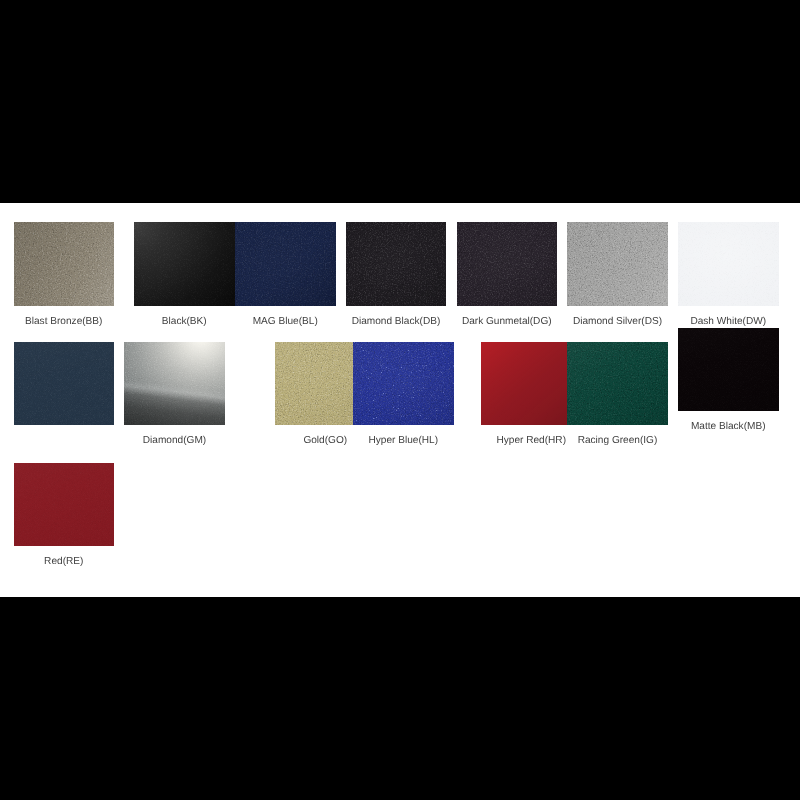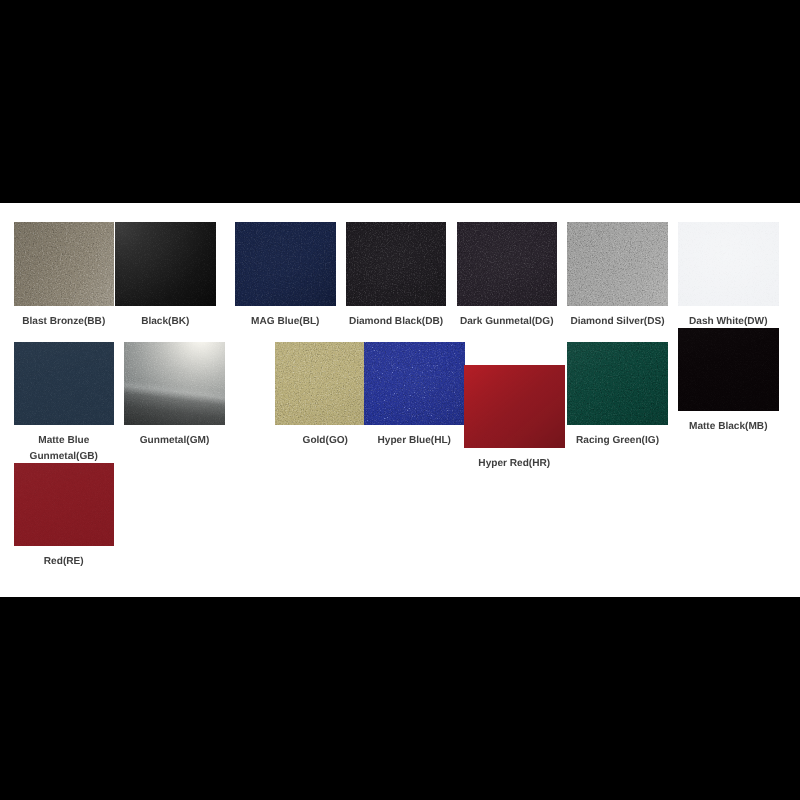--- a/index.html
+++ b/index.html
@@ -3,21 +3,21 @@
 <meta charset="utf-8">
 <title>Colour Swatches</title>
 <style>
   html,body{margin:0;padding:0;}
   body{width:800px;height:800px;background:#000;overflow:hidden;
        font-family:"Liberation Sans",sans-serif;}
   #stage{position:absolute;left:0;top:0;width:800px;height:800px;background:#000;}
   #letterbox-top{position:absolute;left:0;top:0;width:800px;height:202.6px;background:#000;}
   #letterbox-bottom{position:absolute;left:0;top:596.8px;width:800px;height:204px;background:#000;}
   #panel{position:absolute;left:0;top:202.6px;width:800px;height:394.2px;background:#ffffff;}
-  #grid{position:absolute;left:0;top:0;width:800px;height:395px;font-weight:bold;}
+  #grid{position:absolute;left:0;top:0;width:800px;height:395px;}
   .cell{position:absolute;width:100.5px;}
   .chip{width:100.5px;height:83.4px;position:relative;overflow:hidden;}
   .chip .tex{position:absolute;left:0;top:0;width:100.5px;height:83.4px;}
   .chip .shade{position:absolute;left:0;top:0;right:0;bottom:0;}
   .label{margin-top:8.5px;font-size:10.1px;line-height:15.2px;color:#3f3f3f;text-align:center;
          -webkit-font-smoothing:antialiased;text-rendering:geometricPrecision;
          opacity:0.999;will-change:opacity;}
 </style>
 </head>
 <body>
@@ -39,21 +39,21 @@
                   <feColorMatrix type="matrix" values="0 0 0 0 1  0 0 0 0 1  0 0 0 0 1  2 0 0 0 -1"></feColorMatrix>
                 </filter>
               </defs>
               <rect width="100.5" height="83.4" filter="url(#gr-BB-0d)" opacity="0.3"></rect>
               <rect width="100.5" height="83.4" filter="url(#gr-BB-0l)" opacity="0.34"></rect>
             </svg>
           <div class="shade" style="background: linear-gradient(115deg, rgba(0, 0, 0, 0.114) 0%, rgba(0, 0, 0, 0.06) 30%, rgba(255, 255, 255, 0.03) 64%, rgba(255, 255, 255, 0.16) 100%);"></div>
         </div>
         <div class="label">Blast Bronze(BB)</div>
       </div>
-      <div class="cell" style="left: 115px; top: 19.9px;">
+      <div class="cell" style="left: 134px; top: 19.9px;">
         <div class="chip" style="background: rgb(13, 13, 13);">
             <svg class="tex" width="100.5" height="83.4" viewBox="0 0 100.5 83.4">
               <defs>
                 <filter id="gr-BK-0d" x="0" y="0" width="100%" height="100%" color-interpolation-filters="sRGB">
                   <feTurbulence type="fractalNoise" baseFrequency="1.35" numOctaves="3" seed="9" stitchTiles="stitch"></feTurbulence>
                   <feColorMatrix type="matrix" values="0 0 0 0 0  0 0 0 0 0  0 0 0 0 0  2 0 0 0 -1"></feColorMatrix>
                 </filter>
                 <filter id="gr-BK-0l" x="0" y="0" width="100%" height="100%" color-interpolation-filters="sRGB">
                   <feTurbulence type="fractalNoise" baseFrequency="1.35" numOctaves="3" seed="110" stitchTiles="stitch"></feTurbulence>
                   <feColorMatrix type="matrix" values="0 0 0 0 1  0 0 0 0 1  0 0 0 0 1  2 0 0 0 -1"></feColorMatrix>
@@ -177,41 +177,40 @@
                 <filter id="gr-GB-0l" x="0" y="0" width="100%" height="100%" color-interpolation-filters="sRGB">
                   <feTurbulence type="fractalNoise" baseFrequency="1.25" numOctaves="3" seed="144" stitchTiles="stitch"></feTurbulence>
                   <feColorMatrix type="matrix" values="0 0 0 0 1  0 0 0 0 1  0 0 0 0 1  2 0 0 0 -1"></feColorMatrix>
                 </filter>
               </defs>
               <rect width="100.5" height="83.4" filter="url(#gr-GB-0d)" opacity="0.1"></rect>
               <rect width="100.5" height="83.4" filter="url(#gr-GB-0l)" opacity="0.08"></rect>
             </svg>
           <div class="shade" style="background: linear-gradient(168deg, rgba(255, 255, 255, 0.02) 0%, rgba(255, 255, 255, 0.004) 45%, rgba(0, 0, 0, 0.02) 100%);"></div>
         </div>
-        <div class="label">Matte Blue Gunmetal(GB)</div>
       </div>
       <div class="cell" style="left: 124.25px; top: 139px;">
         <div class="chip" style="background: rgb(98, 104, 104);">
             <svg class="tex" width="100.5" height="83.4" viewBox="0 0 100.5 83.4">
               <defs>
                 <filter id="gr-GM-0d" x="0" y="0" width="100%" height="100%" color-interpolation-filters="sRGB">
                   <feTurbulence type="fractalNoise" baseFrequency="0.86" numOctaves="5" seed="47" stitchTiles="stitch"></feTurbulence>
                   <feColorMatrix type="matrix" values="0 0 0 0 0  0 0 0 0 0  0 0 0 0 0  2 0 0 0 -1"></feColorMatrix>
                 </filter>
                 <filter id="gr-GM-0l" x="0" y="0" width="100%" height="100%" color-interpolation-filters="sRGB">
                   <feTurbulence type="fractalNoise" baseFrequency="0.86" numOctaves="5" seed="148" stitchTiles="stitch"></feTurbulence>
                   <feColorMatrix type="matrix" values="0 0 0 0 1  0 0 0 0 1  0 0 0 0 1  2 0 0 0 -1"></feColorMatrix>
                 </filter>
               </defs>
               <rect width="100.5" height="83.4" filter="url(#gr-GM-0d)" opacity="0.24"></rect>
               <rect width="100.5" height="83.4" filter="url(#gr-GM-0l)" opacity="0.24"></rect>
             </svg>
           <div class="shade" style="background: linear-gradient(187deg, rgba(255, 255, 255, 0) 52%, rgba(255, 255, 255, 0.13) 59%, rgba(255, 255, 255, 0) 66%), linear-gradient(187deg, rgba(0, 0, 0, 0) 0%, rgba(0, 0, 0, 0) 58%, rgba(0, 0, 0, 0.27) 67%, rgba(0, 0, 0, 0.45) 80%, rgba(0, 0, 0, 0.52) 93%, rgba(0, 0, 0, 0.54) 100%), radial-gradient(134% 158% at 76% -8%, rgb(255, 253, 246) 0%, rgba(253, 251, 244, 0.8) 16%, rgba(250, 248, 242, 0.58) 32%, rgba(247, 246, 242, 0.37) 50%, rgba(244, 245, 244, 0.19) 70%, rgba(242, 244, 244, 0.055) 88%, rgba(242, 244, 244, 0) 100%);"></div>
         </div>
-        <div class="label">Gunmetal(GM)</div>
+        <div class="label">Diamond(GM)</div>
       </div>
       <div class="cell" style="left: 235px; top: 139px; padding-left: 40px;">
         <div class="chip" style="background: rgb(183, 172, 118);">
             <svg class="tex" width="100.5" height="83.4" viewBox="0 0 100.5 83.4">
               <defs>
                 <filter id="gr-GO-0d" x="0" y="0" width="100%" height="100%" color-interpolation-filters="sRGB">
                   <feTurbulence type="fractalNoise" baseFrequency="0.82" numOctaves="5" seed="53" stitchTiles="stitch"></feTurbulence>
                   <feColorMatrix type="matrix" values="0 0 0 0 0  0 0 0 0 0  0 0 0 0 0  2 0 0 0 -1"></feColorMatrix>
                 </filter>
                 <filter id="gr-GO-0l" x="0" y="0" width="100%" height="100%" color-interpolation-filters="sRGB">
@@ -219,21 +218,21 @@
                   <feColorMatrix type="matrix" values="0 0 0 0 1  0 0 0 0 1  0 0 0 0 1  2 0 0 0 -1"></feColorMatrix>
                 </filter>
               </defs>
               <rect width="100.5" height="83.4" filter="url(#gr-GO-0d)" opacity="0.3"></rect>
               <rect width="100.5" height="83.4" filter="url(#gr-GO-0l)" opacity="0.4"></rect>
             </svg>
           <div class="shade" style="background: radial-gradient(150% 135% at 50% 40%, rgba(255, 255, 255, 0.055) 0%, rgba(255, 255, 255, 0.02) 50%, rgba(255, 255, 255, 0) 78%), linear-gradient(160deg, rgba(255, 255, 255, 0.035) 0%, rgba(0, 0, 0, 0) 50%, rgba(0, 0, 0, 0.035) 100%);"></div>
         </div>
         <div class="label">Gold(GO)</div>
       </div>
-      <div class="cell" style="left: 364px; top: 139px;">
+      <div class="cell" style="left: 353px; top: 139px;">
         <div class="chip" style="background: rgb(31, 45, 147);">
             <svg class="tex" width="100.5" height="83.4" viewBox="0 0 100.5 83.4">
               <defs>
                 <filter id="gr-HL-0d" x="0" y="0" width="100%" height="100%" color-interpolation-filters="sRGB">
                   <feTurbulence type="fractalNoise" baseFrequency="0.84" numOctaves="5" seed="59" stitchTiles="stitch"></feTurbulence>
                   <feColorMatrix type="matrix" values="0 0 0 0 0  0 0 0 0 0  0 0 0 0 0  2 0 0 0 -1"></feColorMatrix>
                 </filter>
                 <filter id="gr-HL-0l" x="0" y="0" width="100%" height="100%" color-interpolation-filters="sRGB">
                   <feTurbulence type="fractalNoise" baseFrequency="0.84" numOctaves="5" seed="160" stitchTiles="stitch"></feTurbulence>
                   <feColorMatrix type="matrix" values="0 0 0 0 1  0 0 0 0 1  0 0 0 0 1  2 0 0 0 -1"></feColorMatrix>
@@ -244,21 +243,21 @@
                 </filter>
               </defs>
               <rect width="100.5" height="83.4" filter="url(#gr-HL-0d)" opacity="0.34"></rect>
               <rect width="100.5" height="83.4" filter="url(#gr-HL-0l)" opacity="0.22"></rect>
               <rect width="100.5" height="83.4" filter="url(#sp-HL)" opacity="0.62"></rect>
             </svg>
           <div class="shade" style="background: radial-gradient(140% 125% at 52% 45%, rgba(255, 255, 255, 0.055) 0%, rgba(255, 255, 255, 0.02) 55%, rgba(255, 255, 255, 0) 82%), linear-gradient(150deg, rgba(255, 255, 255, 0.03) 0%, rgba(0, 0, 0, 0) 45%, rgba(0, 0, 0, 0.1) 100%);"></div>
         </div>
         <div class="label">Hyper Blue(HL)</div>
       </div>
-      <div class="cell" style="left: 464px; top: 139px; margin-top: 23px;">
+      <div class="cell" style="left: 481px; top: 139px;">
         <div class="chip" style="background: rgb(142, 25, 33);">
             <svg class="tex" width="100.5" height="83.4" viewBox="0 0 100.5 83.4">
               <defs>
                 <filter id="gr-HR-0d" x="0" y="0" width="100%" height="100%" color-interpolation-filters="sRGB">
                   <feTurbulence type="fractalNoise" baseFrequency="1" numOctaves="4" seed="61" stitchTiles="stitch"></feTurbulence>
                   <feColorMatrix type="matrix" values="0 0 0 0 0  0 0 0 0 0  0 0 0 0 0  2 0 0 0 -1"></feColorMatrix>
                 </filter>
                 <filter id="gr-HR-0l" x="0" y="0" width="100%" height="100%" color-interpolation-filters="sRGB">
                   <feTurbulence type="fractalNoise" baseFrequency="1" numOctaves="4" seed="162" stitchTiles="stitch"></feTurbulence>
                   <feColorMatrix type="matrix" values="0 0 0 0 1  0 0 0 0 1  0 0 0 0 1  2 0 0 0 -1"></feColorMatrix>

